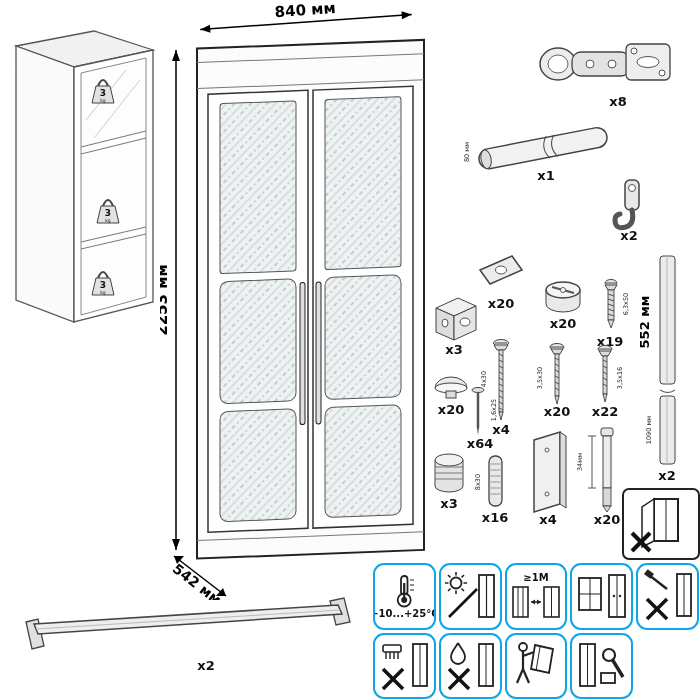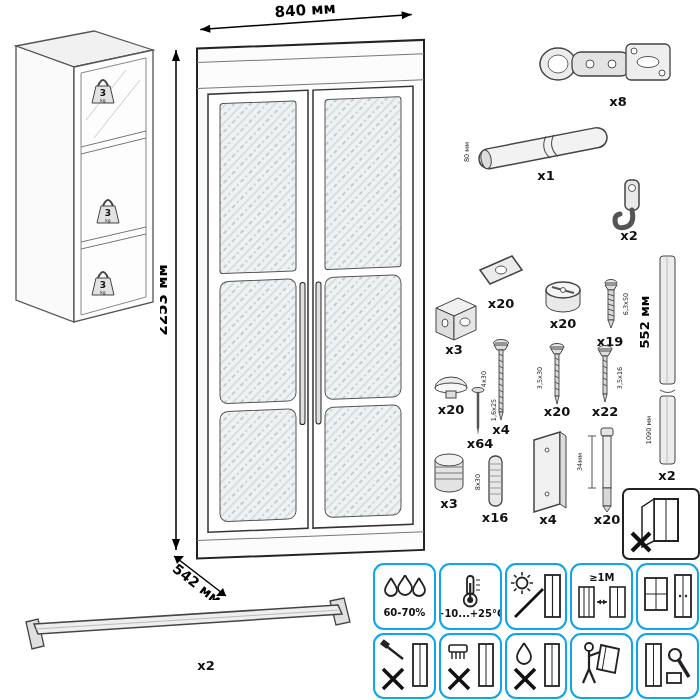--- a/index.html
+++ b/index.html
@@ -307,28 +307,20 @@
       <rect x="26" y="4" width="24" height="42" fill="#fff" stroke="#222" stroke-width="2"></rect>
       <line x1="38" y1="4" x2="38" y2="46" stroke="#222"></line>
       <polygon points="26,4 14,12 14,52 26,46" fill="#fff" stroke="#222" stroke-width="1.5"></polygon>
       <line x1="4" y1="38" x2="22" y2="56" stroke="#111" stroke-width="4"></line>
       <line x1="22" y1="38" x2="4" y2="56" stroke="#111" stroke-width="4"></line>
     </svg>
   </div>
 
   <div id="care-grid">
     <div class="cell">
-      <svg width="50" height="32" viewBox="0 0 50 32">
-        <path d="M12,3 c3,6 6,8 6,12 a6,6 0 1 1 -12,0 c0,-4 3,-6 6,-12" fill="#fff" stroke="#222" stroke-width="1.8"></path>
-        <path d="M26,0 c3.5,7 7,9 7,13 a7,7 0 1 1 -14,0 c0,-4 3.5,-6 7,-13" fill="#fff" stroke="#222" stroke-width="1.8"></path>
-        <path d="M40,3 c3,6 6,8 6,12 a6,6 0 1 1 -12,0 c0,-4 3,-6 6,-12" fill="#fff" stroke="#222" stroke-width="1.8"></path>
-      </svg>
-      <div class="cell-label">60-70%</div>
-    </div>
-    <div class="cell">
       <svg width="50" height="34" viewBox="0 0 50 34">
         <rect x="22" y="2" width="6.5" height="19" rx="3.2" fill="#fff" stroke="#222" stroke-width="1.8"></rect>
         <circle cx="25.2" cy="26" r="6.5" fill="#fff" stroke="#222" stroke-width="1.8"></circle>
         <circle cx="25.2" cy="26" r="3" fill="#222"></circle>
         <line x1="25.2" y1="24" x2="25.2" y2="9" stroke="#222" stroke-width="2.2"></line>
         <line x1="31" y1="6" x2="35" y2="6" stroke="#222"></line>
         <line x1="31" y1="11" x2="35" y2="11" stroke="#222"></line>
         <line x1="31" y1="16" x2="35" y2="16" stroke="#222"></line>
       </svg>
       <div class="cell-label">+10...+25°C</div>

